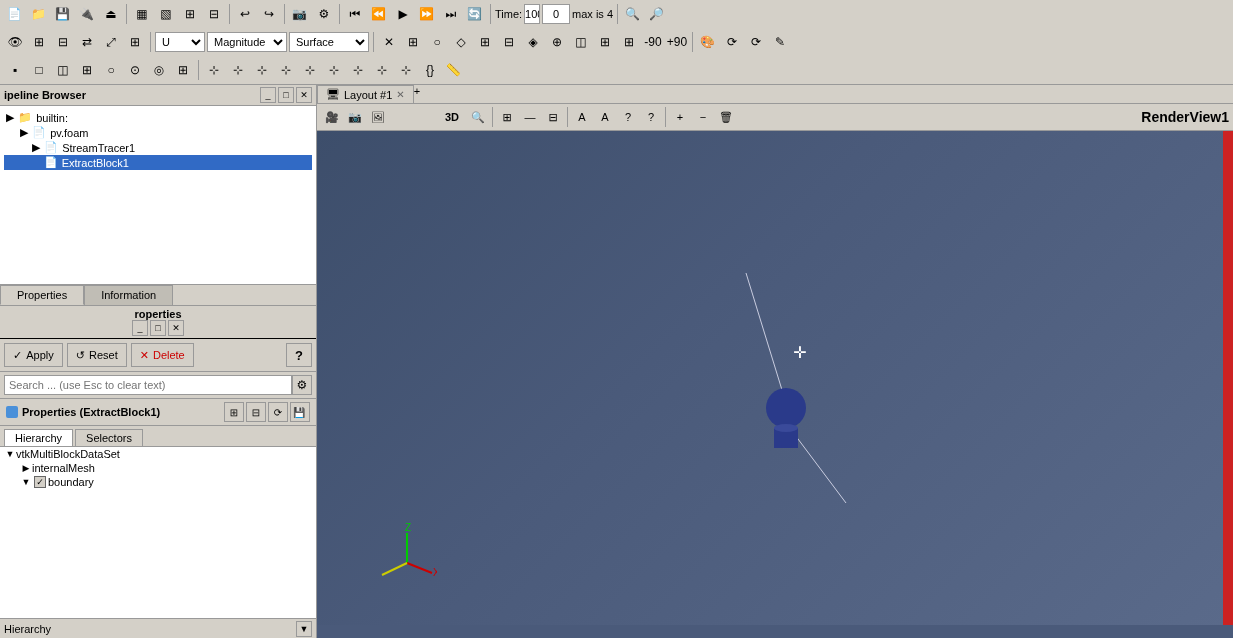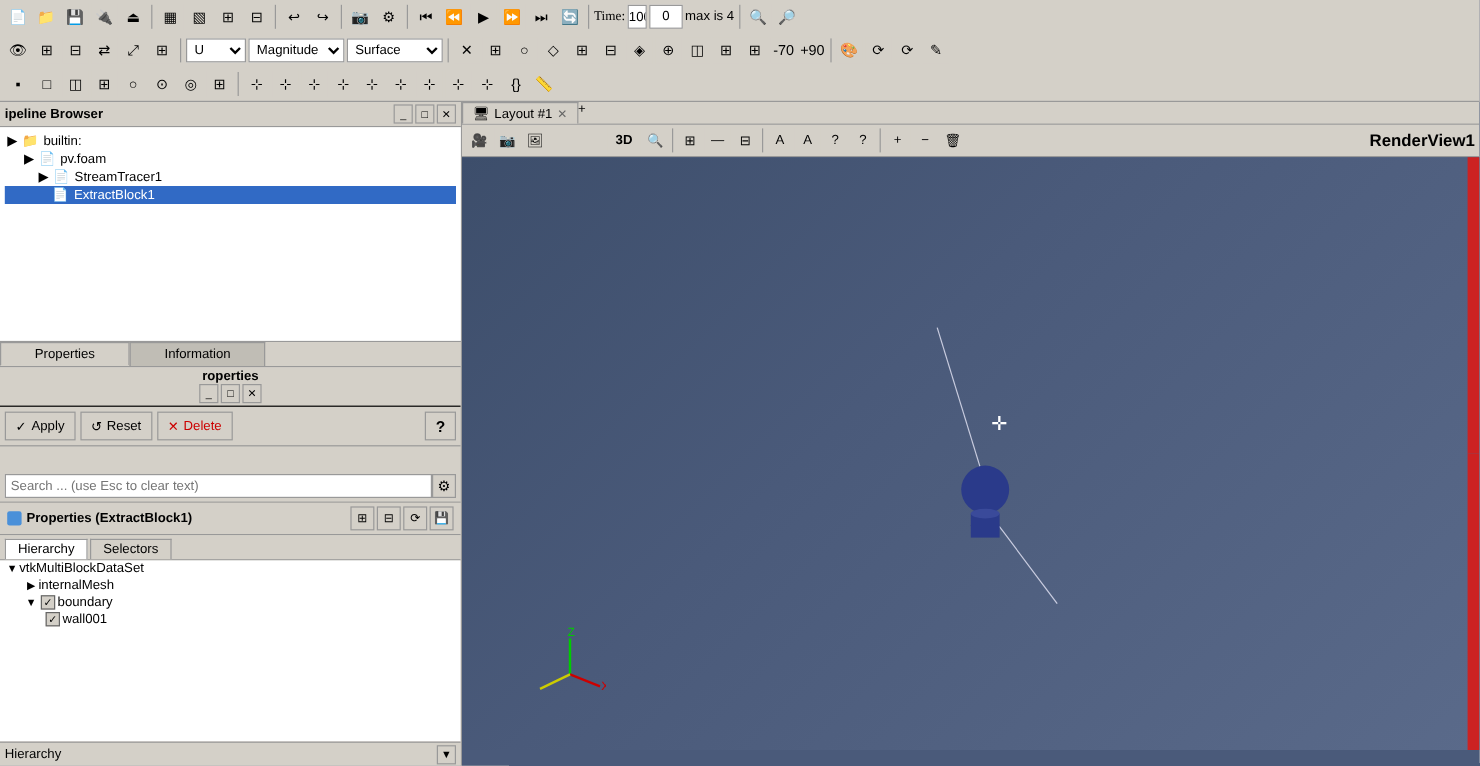--- a/index.html
+++ b/index.html
@@ -10,50 +10,50 @@
     .toolbar-row { display: flex; align-items: center; padding: 2px 4px; gap: 2px; min-height: 28px; flex-wrap: wrap; }
     .toolbar-btn { width: 22px; height: 22px; background: #d4d0c8; border: 1px solid transparent; display: flex; align-items: center; justify-content: center; cursor: pointer; font-size: 12px; }
     .toolbar-separator { width: 1px; height: 20px; background: #999; margin: 0 2px; }
     .toolbar-select { height: 20px; font-size: 11px; background: white; border: 1px solid #999; padding: 0 2px; }
     .toolbar-input { height: 20px; width: 40px; font-size: 11px; border: 1px solid #999; text-align: center; background: white; }
 
     
     .main-layout { display: flex; height: calc(638px - 84px); }
 
     
-    .left-panel { width: 385px; display: flex; flex-direction: column; background: #d4d0c8; border-right: 1px solid #999; flex-shrink: 0; }
+    .left-panel { width: 317px; display: flex; flex-direction: column; background: #d4d0c8; border-right: 1px solid #999; flex-shrink: 0; }
 
     
     .pipeline-browser { height: 200px; border-bottom: 1px solid #999; display: flex; flex-direction: column; }
     .panel-header { background: #d4d0c8; border-bottom: 1px solid #999; padding: 2px 4px; display: flex; justify-content: space-between; align-items: center; font-size: 11px; font-weight: bold; }
     .panel-header-buttons { display: flex; gap: 2px; }
     .panel-header-btn { width: 16px; height: 16px; background: #d4d0c8; border: 1px solid #999; display: flex; align-items: center; justify-content: center; font-size: 9px; cursor: pointer; }
     .pipeline-content { flex: 1; background: white; padding: 4px; overflow: auto; }
     .pipeline-item { display: flex; align-items: center; gap: 4px; padding: 1px 2px; cursor: pointer; }
     .pipeline-item.selected { background: #316ac5; color: white; }
     .pipeline-indent1 { padding-left: 16px; }
     .pipeline-indent2 { padding-left: 28px; }
     .pipeline-indent3 { padding-left: 40px; }
 
     
     .properties-area { flex: 1; display: flex; flex-direction: column; overflow: hidden; }
     .props-tabs { display: flex; background: #d4d0c8; border-bottom: 1px solid #999; }
-    .props-tab { padding: 3px 28px; border: 1px solid #999; border-bottom: none; cursor: pointer; font-size: 11px; background: #d4d0c8; }
+    .props-tab { padding: 3px 16px; border: 1px solid #999; border-bottom: none; cursor: pointer; font-size: 11px; background: #d4d0c8; }
     .props-tab.active { background: #d4d0c8; border-bottom: 1px solid #d4d0c8; font-weight: normal; }
     .props-tab:not(.active) { background: #c0bdb5; }
 
     .props-panel { display: flex; flex-direction: column; flex: 1; overflow: hidden; }
     .props-panel-header { display: flex; justify-content: flex-end; align-items: center; padding: 2px 4px; background: #d4d0c8; border-bottom: 1px solid #000000; font-size: 11px; font-weight: bold; flex-direction: column; }
     .props-panel-btns { display: flex; gap: 2px; }
     .props-action-bar { display: flex; gap: 4px; padding: 4px; border-bottom: 1px solid #999; align-items: center; }
     .props-btn { height: 24px; padding: 0 8px; background: #d4d0c8; border: 1px solid #999; cursor: pointer; display: flex; align-items: center; gap: 4px; font-size: 11px; }
     .props-btn.delete { color: #c00; }
     .props-btn.help { font-size: 13px; font-weight: bold; }
 
-    .search-bar { display: flex; padding: 3px 4px; border-bottom: 1px solid #999; align-items: center; margin-top: 20px; }
+    .search-bar { display: flex; padding: 3px 4px; border-bottom: 1px solid #999; align-items: center; }
     .search-input { flex: 1; height: 20px; border: 1px solid #999; font-size: 11px; padding: 0 4px; background: white; }
     .search-gear { width: 20px; height: 20px; background: #d4d0c8; border: 1px solid #999; display: flex; align-items: center; justify-content: center; cursor: pointer; font-size: 12px; }
 
     .props-title-bar { display: flex; align-items: center; gap: 4px; padding: 3px 6px; background: #d4d0c8; border-bottom: 1px solid #999; font-size: 11px; font-weight: bold; }
     .props-title-btns { display: flex; gap: 2px; margin-left: auto; }
     .props-title-btn { width: 20px; height: 20px; background: #d4d0c8; border: 1px solid #999; display: flex; align-items: center; justify-content: center; font-size: 10px; cursor: pointer; }
 
     .props-sub-tabs { display: flex; padding: 3px 4px 0 4px; gap: 2px; border-bottom: 1px solid #999; background: #d4d0c8; }
     .props-sub-tab { padding: 2px 10px; border: 1px solid #999; border-bottom: none; cursor: pointer; font-size: 11px; background: #d4d0c8; }
     .props-sub-tab.active { background: white; }
@@ -107,21 +107,21 @@
     <button class="toolbar-btn">⚙</button>
     <div class="toolbar-separator"></div>
 
     <button class="toolbar-btn">⏮</button>
     <button class="toolbar-btn">⏪</button>
     <button class="toolbar-btn">▶</button>
     <button class="toolbar-btn">⏩</button>
     <button class="toolbar-btn">⏭</button>
     <button class="toolbar-btn">🔄</button>
     <div class="toolbar-separator"></div>
-    <span style="font-size:11px;font-family:Liberation Serif, serif;">Time:</span>
+    <span style="font-size:11px;">Time:</span>
     <input class="toolbar-input" type="text" value="100" style="width: 16px;">
     <input class="toolbar-input" type="text" value="0" style="width: 28px;">
     <span style="font-size:11px;">max is 4</span>
     <div class="toolbar-separator"></div>
     <button class="toolbar-btn">🔍</button>
     <button class="toolbar-btn">🔎</button>
   </div>
 
   <div class="toolbar-row">
     <button class="toolbar-btn">👁</button>
@@ -145,21 +145,21 @@
     <button class="toolbar-btn">⊞</button>
     <button class="toolbar-btn">○</button>
     <button class="toolbar-btn">◇</button>
     <button class="toolbar-btn">⊞</button>
     <button class="toolbar-btn">⊟</button>
     <button class="toolbar-btn">◈</button>
     <button class="toolbar-btn">⊕</button>
     <button class="toolbar-btn">◫</button>
     <button class="toolbar-btn">⊞</button>
     <button class="toolbar-btn">⊞</button>
-    <button class="toolbar-btn">-70</button>
+    <button class="toolbar-btn">-90</button>
     <button class="toolbar-btn">+90</button>
     <div class="toolbar-separator"></div>
     <button class="toolbar-btn">🎨</button>
     <button class="toolbar-btn">⟳</button>
     <button class="toolbar-btn">⟳</button>
     <button class="toolbar-btn">✎</button>
   </div>
 
   <div class="toolbar-row">
     <button class="toolbar-btn">▪</button>
@@ -289,24 +289,20 @@
             <span class="tree-arrow">▶</span>
             <span>internalMesh</span>
           </div>
 
           <div class="tree-item" style="padding-left: 20px;">
             <span class="tree-arrow">▼</span>
             <div class="tree-checkbox checked"></div>
             <span>boundary</span>
           </div>
 
-          <div class="tree-item" style="padding-left: 36px;">
-            <div class="tree-checkbox checked"></div>
-            <span>wall001</span>
-          </div>
         </div>
 
         <div class="hierarchy-footer">
           <span class="hierarchy-label">Hierarchy</span>
           <button class="panel-header-btn">▼</button>
         </div>
 
       </div>
     </div>
   </div>

